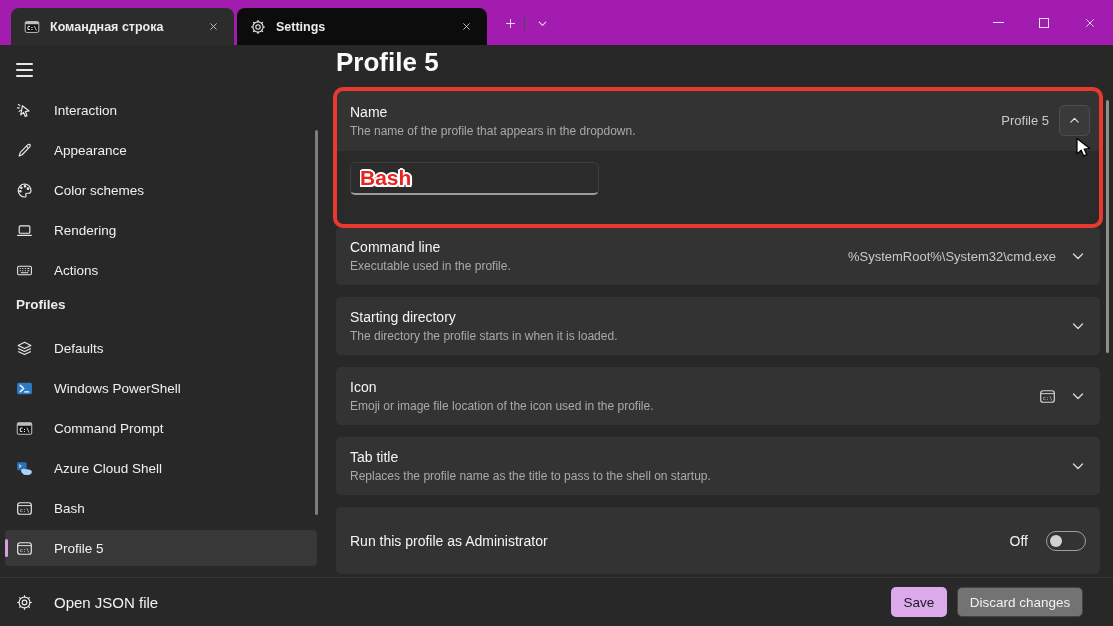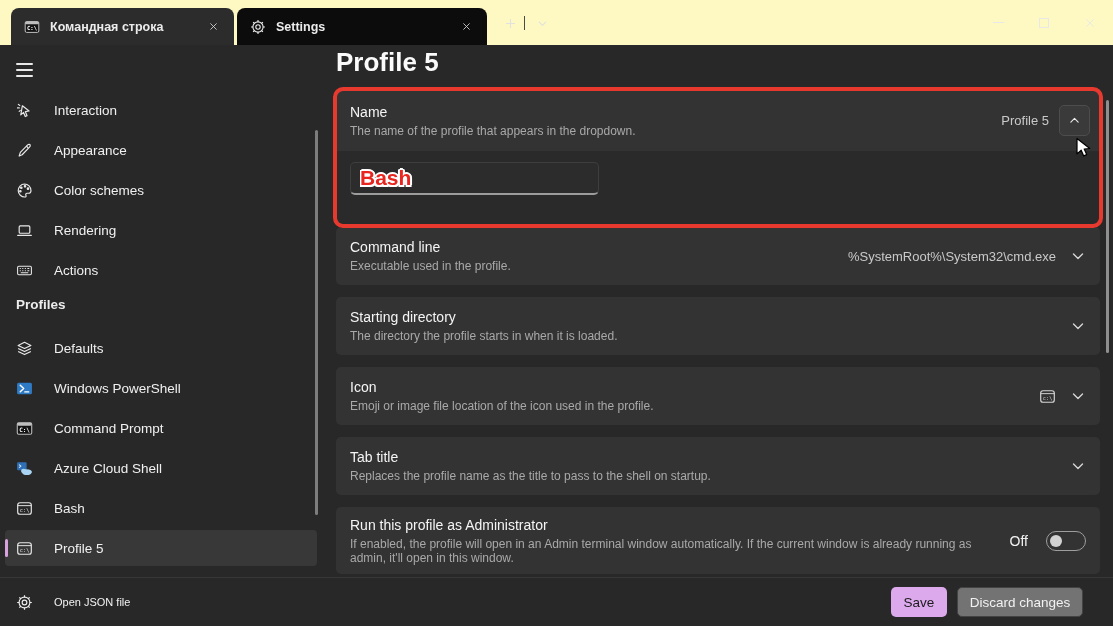--- a/index.html
+++ b/index.html
@@ -3,21 +3,21 @@
 <meta charset="utf-8">
 <style>
   * { margin:0; padding:0; box-sizing:border-box; }
   html,body { background:#111; }
   .window {
     position:relative; width:1113px; height:626px; overflow:hidden;
     background:#282828; color:#f2f2f2;
     font-family:"Liberation Sans", sans-serif; font-size:14px;
   }
   
-  .titlebar { position:absolute; left:0; top:0; width:1113px; height:45px; background:#fef9c3; }
+  .titlebar { position:absolute; left:0; top:0; width:1113px; height:45px; background:#a21caf; }
   .tab { position:absolute; top:8px; height:37px; display:flex; align-items:center; gap:10px;
          padding:0 10px 0 13px; border-radius:8px 8px 0 0; cursor:pointer; }
   .tab.inactive { left:11px; width:223px; background:#2c2c2c; }
   .tab.active   { left:237px; width:250px; background:#0c0c0c; }
   .tab .tab-label { font-size:12.5px; font-weight:600; color:#ececec; white-space:nowrap; flex:1; }
   .tab-close { width:22px; height:22px; display:flex; align-items:center; justify-content:center;
                color:#cfcfcf; border-radius:4px; }
   .tab-close svg { width:11px; height:11px; }
   .tbar-btn { position:absolute; top:9px; width:28px; height:28px; display:flex; align-items:center;
               justify-content:center; color:#e0e0e0; border-radius:4px; }
@@ -40,21 +40,21 @@
   .side-item.selected { background:#383838; }
   .sel-bar { position:absolute; left:0px; top:9px; width:3px; height:18px; border-radius:2px; }
   .profiles-header { position:absolute; left:16px; top:252px; font-size:13.5px; font-weight:700; color:#ececec; }
   .side-scrollbar { position:absolute; left:315px; top:85px; width:3px; height:385px;
                     background:#7d7d7d; border-radius:2px; }
   
   .bottombar { position:absolute; left:0; top:577px; width:1113px; height:49px;
                border-top:1px solid rgba(255,255,255,0.07); display:flex; align-items:center; }
   .open-json { display:flex; align-items:center; gap:21px; padding-left:16px; cursor:pointer; }
   .open-json .ic { width:17px; height:17px; color:#e8e8e8; }
-  .open-json-label { font-size:11px; }
+  .open-json-label { font-size:15px; }
   .bottom-actions { position:absolute; right:30px; top:9px; display:flex; gap:10px; }
   .btn { height:30px; border-radius:5px; border:1px solid transparent; font-family:inherit;
          font-size:13.5px; display:flex; align-items:center; justify-content:center; cursor:pointer; }
   .btn-save { width:56px; color:#1b1b1b; font-weight:400; }
   .btn-discard { width:126px; background:#737373; border-color:#434343; color:#f2f2f2; }
   
   .main-title { position:absolute; left:336px; top:47px; font-size:26px; font-weight:700; color:#fafafa; }
   .name-card { position:absolute; left:336px; top:90px; width:764px; height:135px;
                border-radius:9px; overflow:hidden; background:#ec4899; }
   .name-header { height:61px; background:#333333; display:flex; align-items:center;
@@ -322,21 +322,20 @@
     <div class="row-right">
       <svg class="chev" viewBox="0 0 16 16" fill="none" stroke="currentColor" stroke-width="1.4" stroke-linecap="round" stroke-linejoin="round">
           <path d="M3.5 6l4.5 4.5L12.5 6"></path>
         </svg>
     </div>
   </div>
 
   <div class="setting-row" style="top:507px; height:67px;">
     <div class="row-left">
       <div class="row-label">Run this profile as Administrator</div>
-      <div class="row-desc">If enabled, the profile will open in an Admin terminal window automatically. If the current window is already running as admin, it'll open in this window.</div>
     </div>
     <div class="row-right">
       <span class="toggle-label">Off</span>
       <div class="toggle">
           <span class="knob"></span>
         </div>
     </div>
   </div>
 
   <div class="main-scrollbar"></div>

